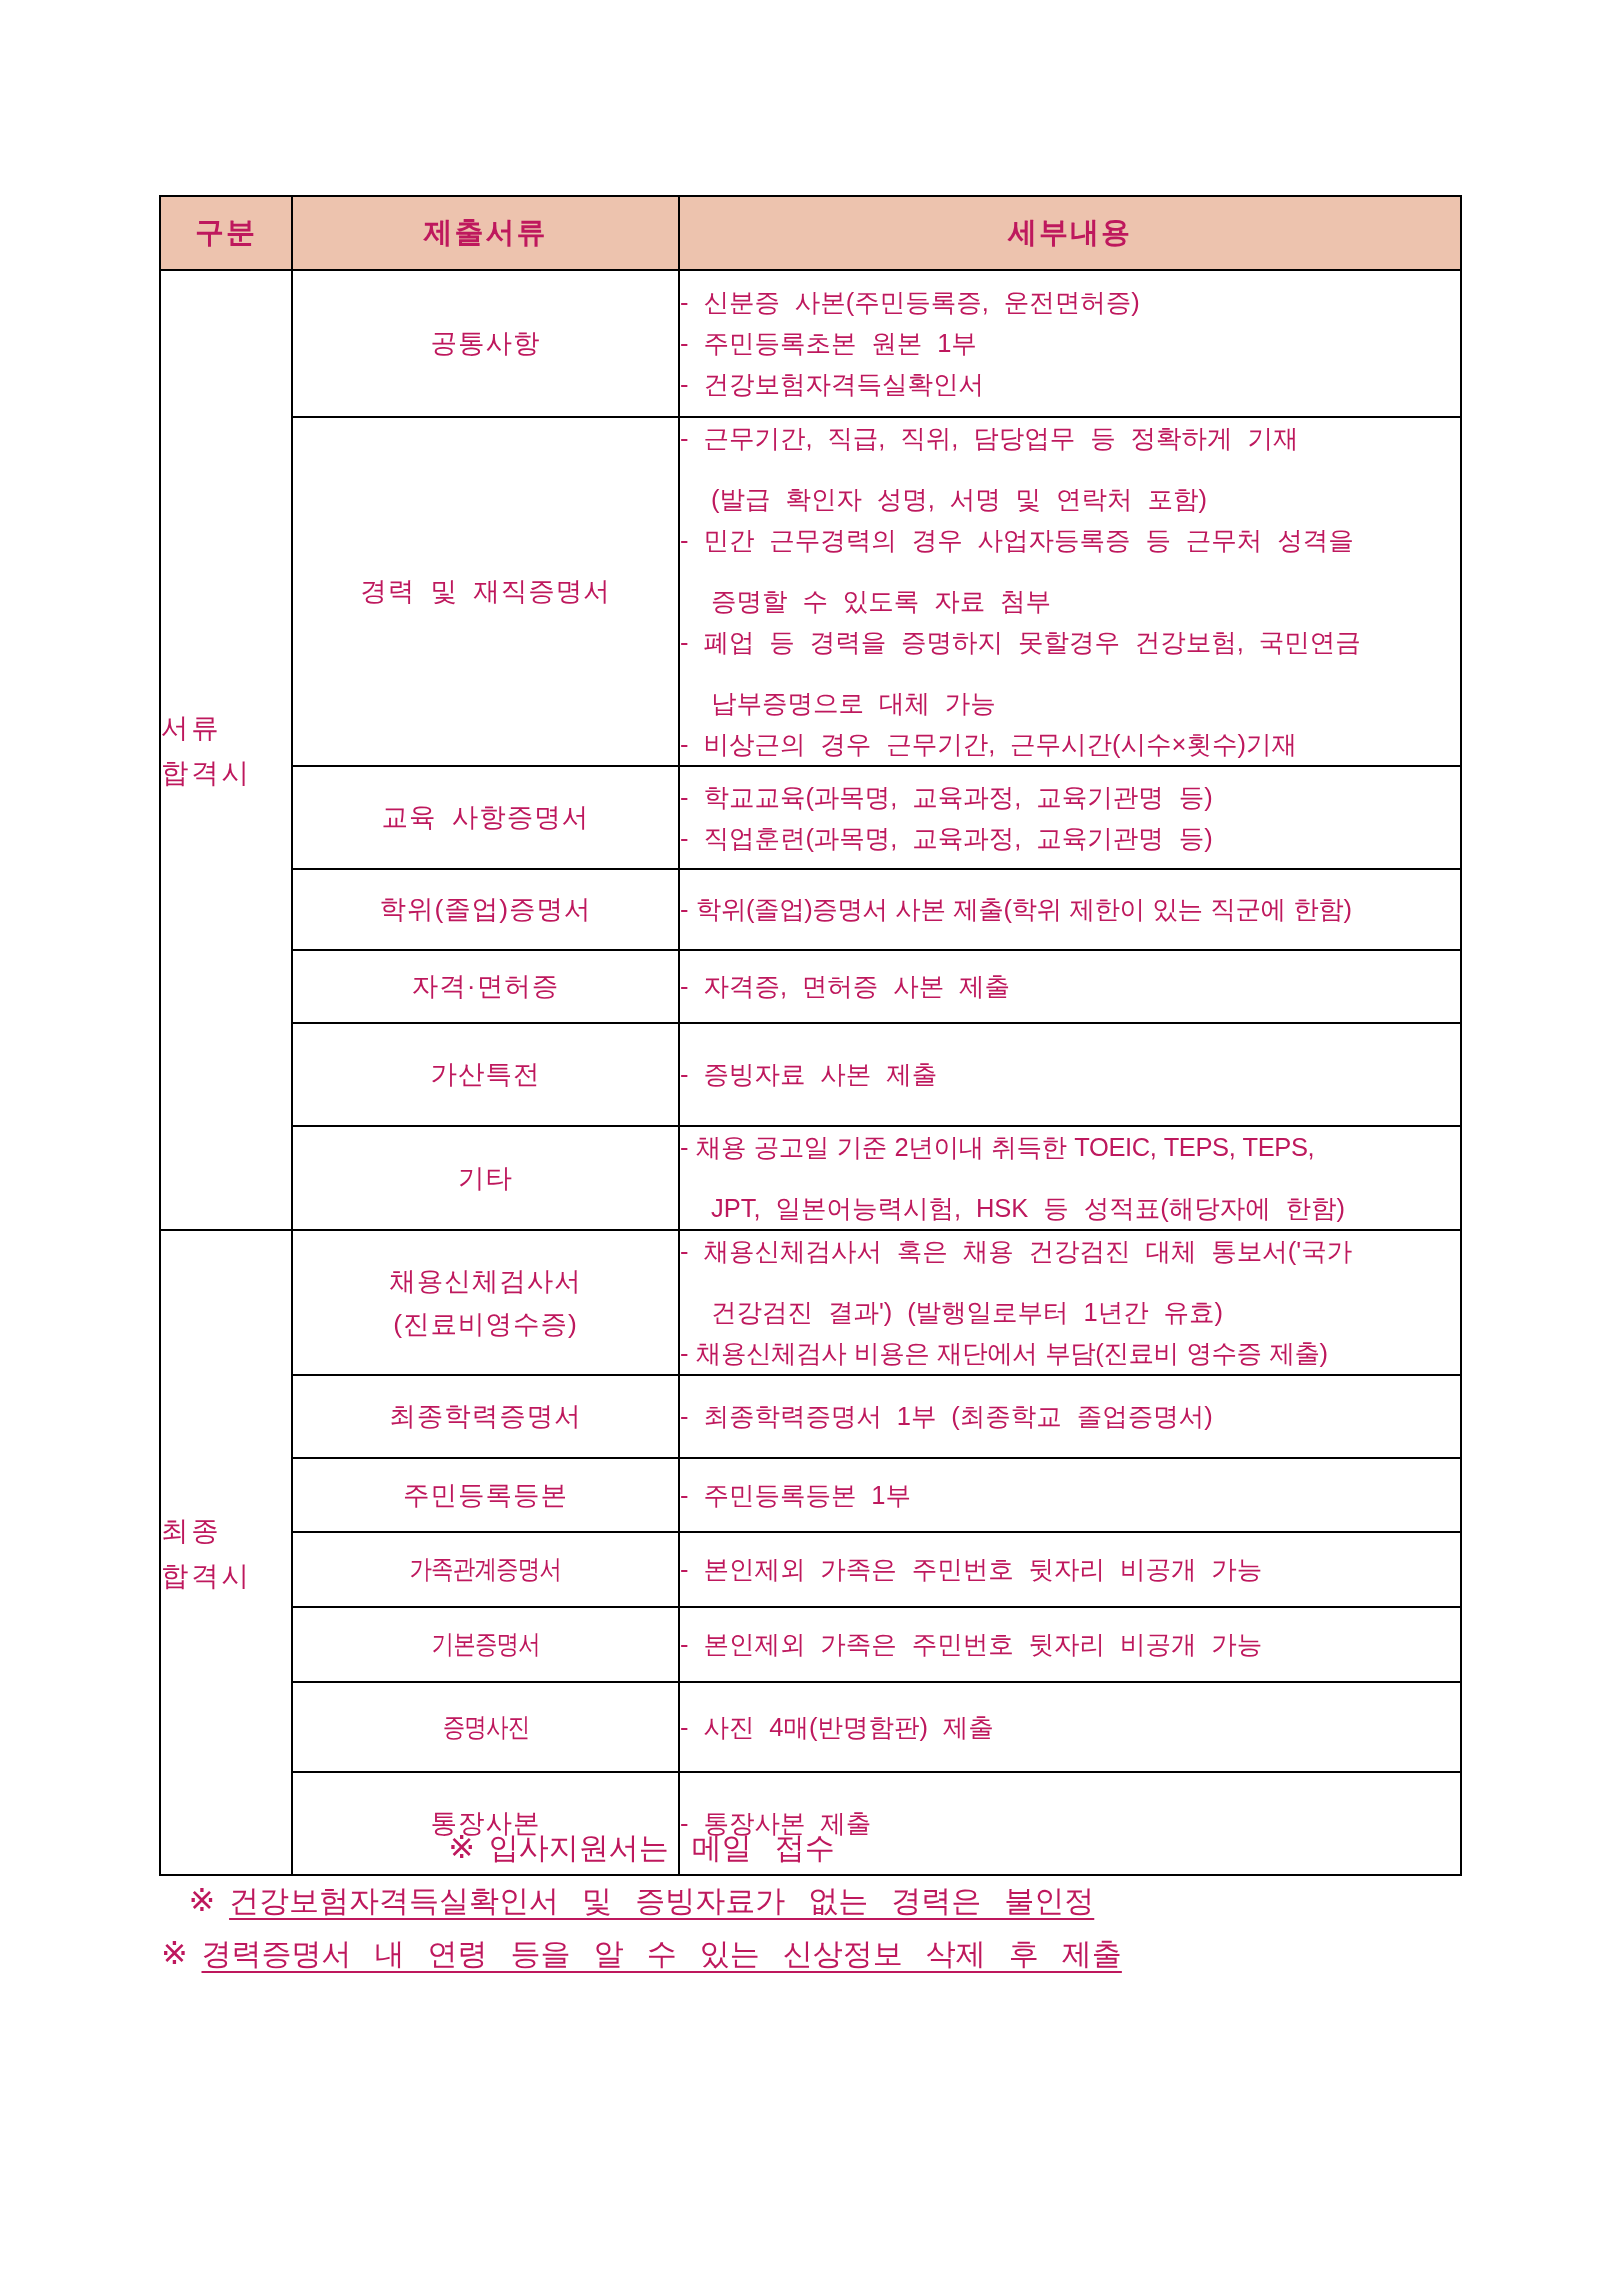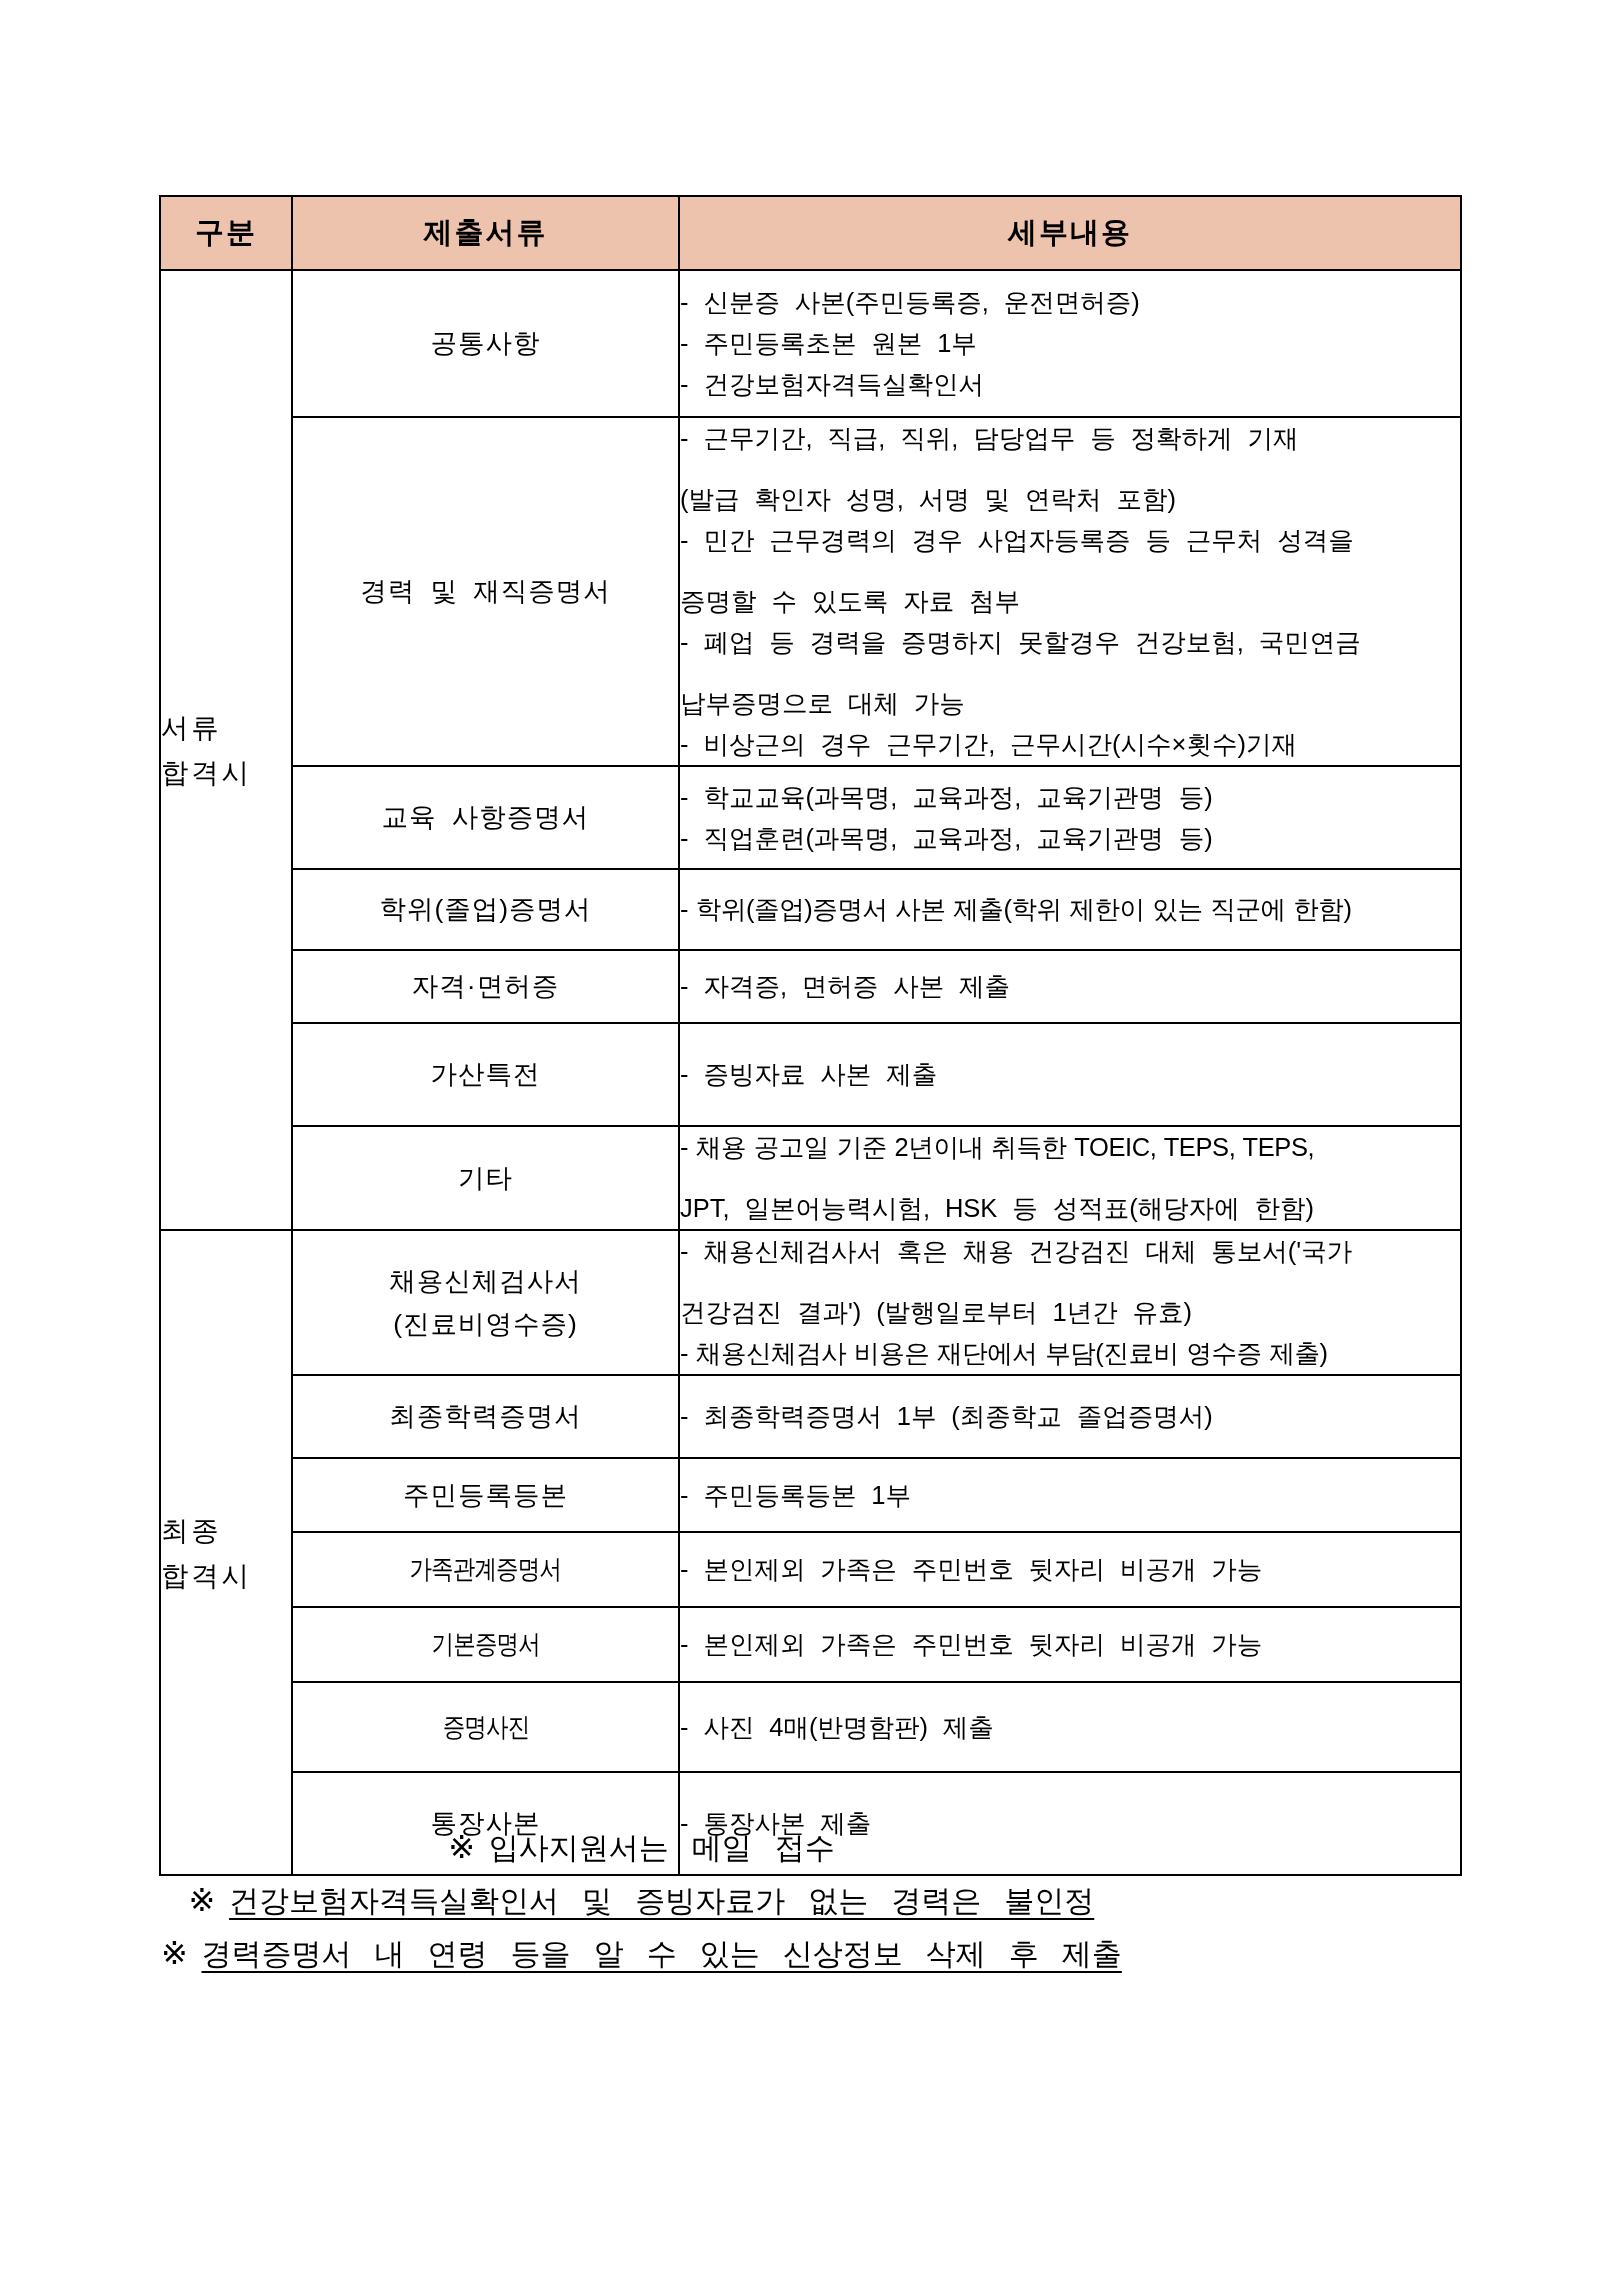--- a/index.html
+++ b/index.html
@@ -1,17 +1,17 @@
 <!DOCTYPE html>
 <html><head>
 <meta charset="utf-8">
 <style>
   html,body{margin:0;padding:0;background:#ffffff;}
   .page{
-    position:relative;width:1620px;height:2291px;background:#ffffff;color:#000000;
+    position:relative;width:1620px;height:2291px;background:#ffffff;color:#be185d;
     font-family:"Liberation Sans","DejaVu Sans",sans-serif;overflow:hidden;
   }
   .doc-table{
     position:absolute;left:159px;top:195px;width:1302px;
     border-collapse:collapse;table-layout:fixed;
   }
   .doc-table th,.doc-table td{border:2px solid #000000;padding:0;overflow:hidden;}
   .doc-table th{
     background:#EDC3AE;font-size:29px;font-weight:bold;
     text-align:center;vertical-align:middle;letter-spacing:2px;
@@ -23,21 +23,21 @@
   .doc-cell{text-align:center;vertical-align:middle;}
   .doc-label{
     display:inline-block;font-size:26.5px;line-height:43px;white-space:pre-line;
     word-spacing:6.9px;letter-spacing:1px;
   }
   .doc-label.tight{transform:scaleX(0.85);letter-spacing:-1px;}
   .detail-cell{vertical-align:middle;padding:3.9px 3.9px 3.9px 17.6px;}
   .detail-cell .line{
     font-size:25.5px;line-height:41px;white-space:nowrap;word-spacing:7.8px;
   }
-  .detail-cell .line.cont{margin-top:20px;}
+  .detail-cell .line.cont{padding-left:31px;margin-top:20px;}
   .detail-cell .line.tight{word-spacing:1px;letter-spacing:-0.4px;}
   .footnotes{position:absolute;left:161px;top:1821px;}
   .footnote{font-size:30px;line-height:53px;white-space:nowrap;word-spacing:14.7px;text-align:center;}
   .fn-marker{font-size:32px;margin-right:13.7px;}
   .fn-text.u{text-decoration:underline;text-underline-offset:6.9px;text-decoration-thickness:2px;}
 </style>
 </head>
 <body>
 
 <div class="page">

